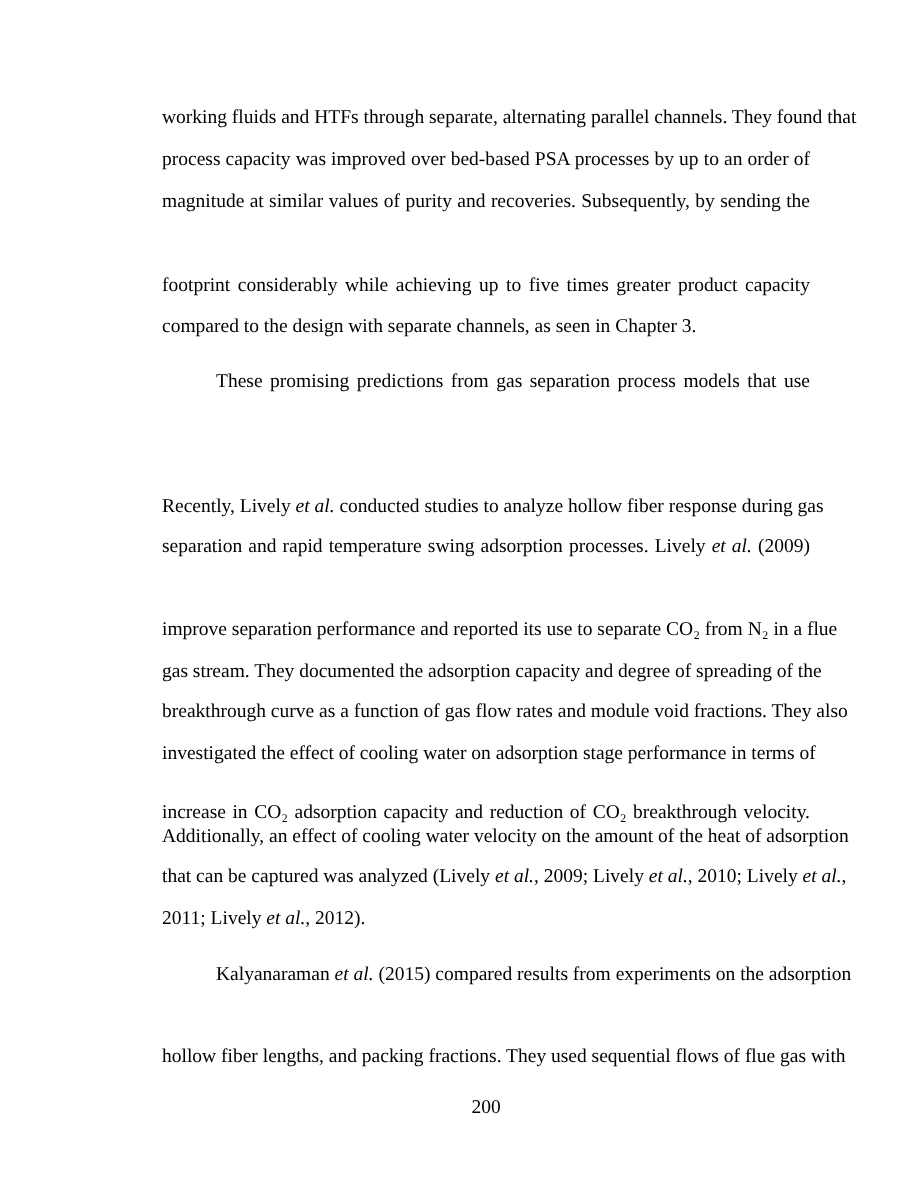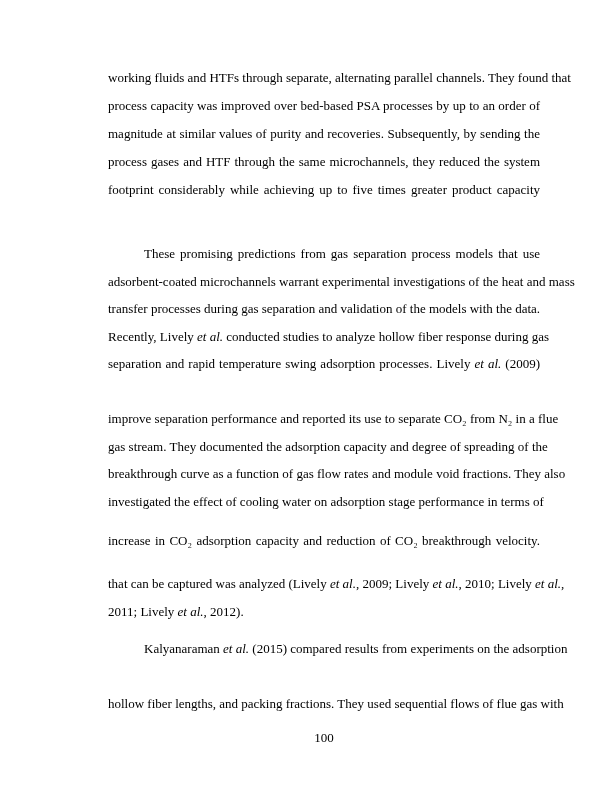--- a/index.html
+++ b/index.html
@@ -20,33 +20,32 @@
   }
 </style>
 </head>
 <body>
 
 <div class="page">
 
   <div class="line" style="top:70px">working fluids and HTFs through separate, alternating parallel channels. They found that</div>
   <div class="line" style="top:98px">process capacity was improved over bed-based PSA processes by up to an order of</div>
   <div class="line" style="top:126px">magnitude at similar values of purity and recoveries. Subsequently, by sending the</div>
-  <div class="line" style="top:154px">process gases and HTF through the same microchannels, they reduced the system</div>
   <div class="line" style="top:182px">footprint considerably while achieving up to five times greater product capacity</div>
+  <div class="line last" style="top:209px">compared to the design with separate channels, as seen in Chapter 3.</div>
 
   <div class="line indent" style="top:246px">These promising predictions from gas separation process models that use</div>
-  <div class="line" style="top:274px">adsorbent-coated microchannels warrant experimental investigations of the heat and mass</div>
-  <div class="line" style="top:301px">transfer processes during gas separation and validation of the models with the data.</div>
   <div class="line" style="top:329px">Recently, Lively <i>et al.</i> conducted studies to analyze hollow fiber response during gas</div>
   <div class="line" style="top:356px">separation and rapid temperature swing adsorption processes. Lively <i>et al.</i> (2009)</div>
   <div class="line" style="top:411px">improve separation performance and reported its use to separate CO₂ from N₂ in a flue</div>
   <div class="line" style="top:466px">breakthrough curve as a function of gas flow rates and module void fractions. They also</div>
   <div class="line" style="top:439px">gas stream. They documented the adsorption capacity and degree of spreading of the</div>
   <div class="line" style="top:494px">investigated the effect of cooling water on adsorption stage performance in terms of</div>
   <div class="line" style="top:533px">increase in CO₂ adsorption capacity and reduction of CO₂ breakthrough velocity.</div>
+  <div class="line" style="top:549px">Additionally, an effect of cooling water velocity on the amount of the heat of adsorption</div>
   <div class="line" style="top:576px">that can be captured was analyzed (Lively <i>et al.</i>, 2009; Lively <i>et al.</i>, 2010; Lively <i>et al.</i>,</div>
   <div class="line last" style="top:604px">2011; Lively <i>et al.</i>, 2012).</div>
 
   <div class="line indent" style="top:641px">Kalyanaraman <i>et al.</i> (2015) compared results from experiments on the adsorption</div>
   <div class="line" style="top:696px">hollow fiber lengths, and packing fractions. They used sequential flows of flue gas with</div>
 
-  <div class="pagenum">100</div>
+  <div class="pagenum">200</div>
 </div>
 
 </body></html>

